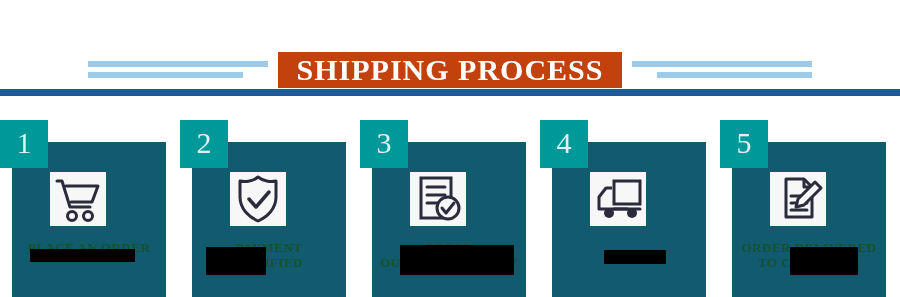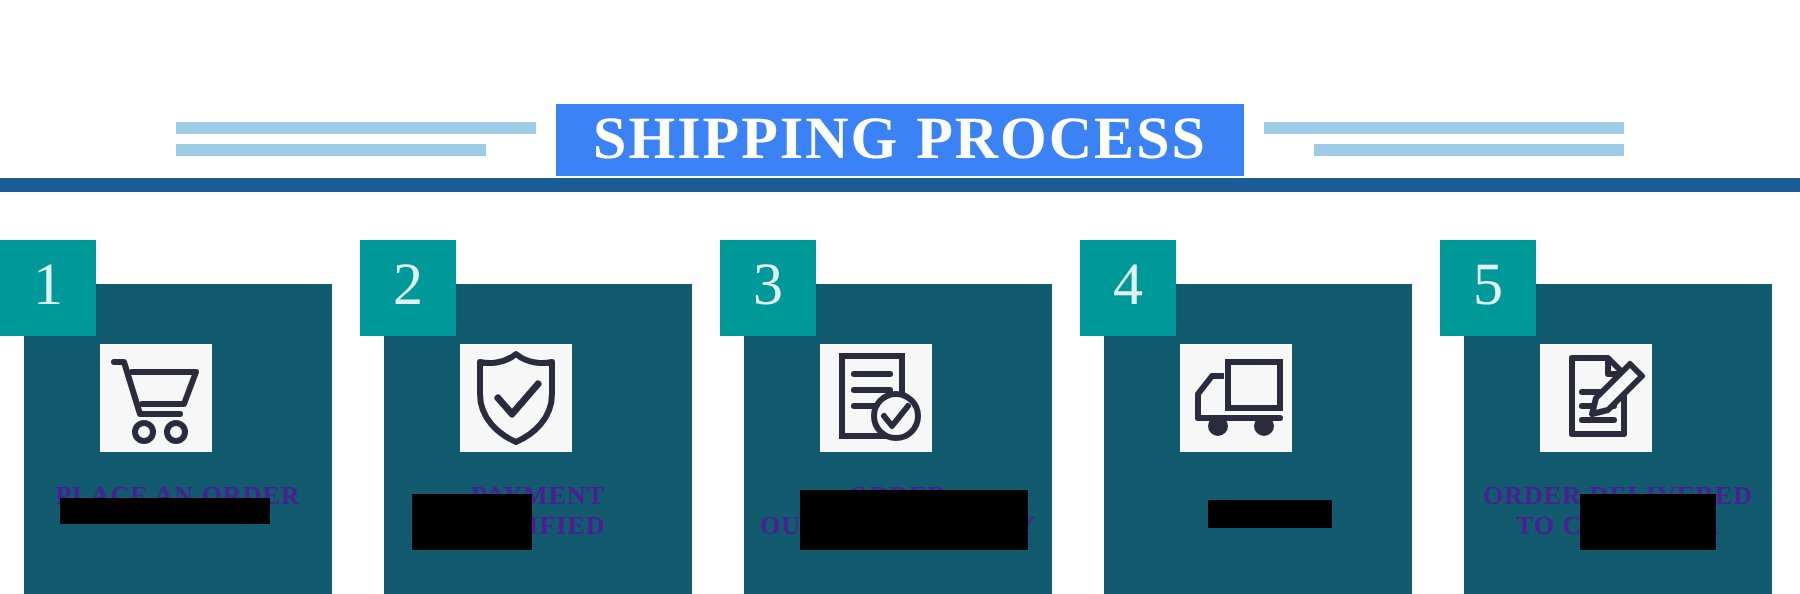--- a/index.html
+++ b/index.html
@@ -48,21 +48,21 @@
     top: 52px;
     width: 344px;
     height: 36px;
     line-height: 36px;
     text-align: center;
     font-family: "Liberation Serif", serif;
     font-size: 30px;
     font-weight: bold;
     letter-spacing: 1px;
     color: #ffffff;
-    background: #3b82f6;
+    background: #c2410c;
     white-space: nowrap;
     overflow: hidden;
   }
 
   #header-rule {
     position: absolute;
     left: 0;
     top: 89px;
     width: 900px;
     height: 7px;
@@ -124,21 +124,21 @@
     z-index: 2;
   }
   .step-icon-box svg { display: block; }
 
   .step-label {
     position: absolute;
     left: 12px;
     top: 120px;
     width: 154px;
     text-align: center;
-    color: #4c1d95;
+    color: #14532d;
     font-family: "Liberation Serif", serif;
     font-size: 13px;
     font-weight: bold;
     letter-spacing: 0.5px;
     line-height: 15px;
     z-index: 2;
   }
   .step-label .line { display: block; white-space: nowrap; }
 
   

